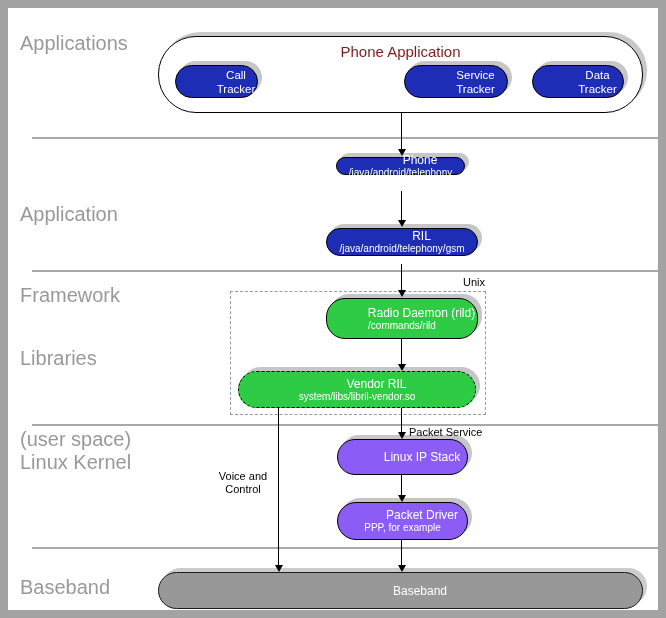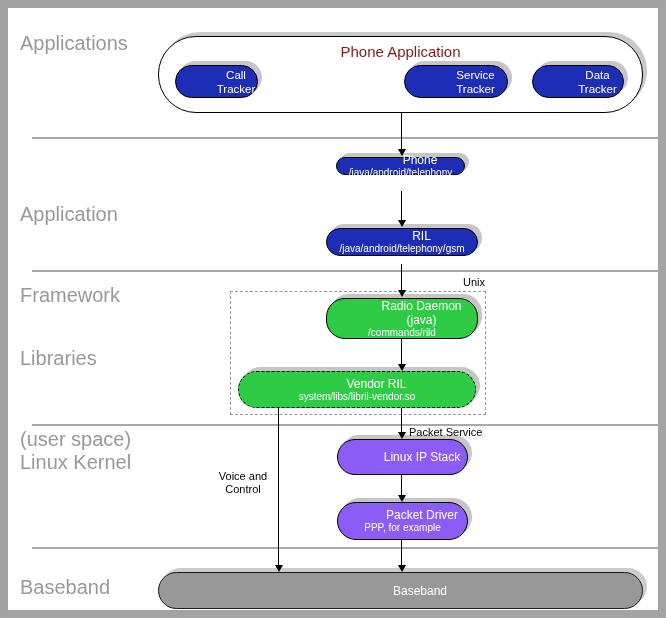--- a/index.html
+++ b/index.html
@@ -75,21 +75,21 @@
   </div>
   <div class="pill blue" style="left:318px;top:220px;width:152px;height:28px;">
     <span class="t">RIL</span>
     <span class="s">/java/android/telephony/gsm</span>
   </div>
 
   <div class="unixbox"></div>
   <div class="note" style="left:445px;top:268px;width:32px;text-align:right;">Unix</div>
 
   <div class="pill green" style="left:318px;top:290px;width:152px;height:41px;">
-    <span class="t">Radio Daemon (java)</span>
+    <span class="t">Radio Daemon (rild)</span>
     <span class="s">/commands/rild</span>
   </div>
   <div class="pill green dashed-border" style="left:230px;top:363px;width:238px;height:37px;">
     <span class="t">Vendor RIL</span>
     <span class="s">system/libs/libril-vendor.so</span>
   </div>
 
   <div class="pill red" style="left:329px;top:431px;width:131px;height:36px;">
     <span class="t">Linux IP Stack</span>
   </div>

